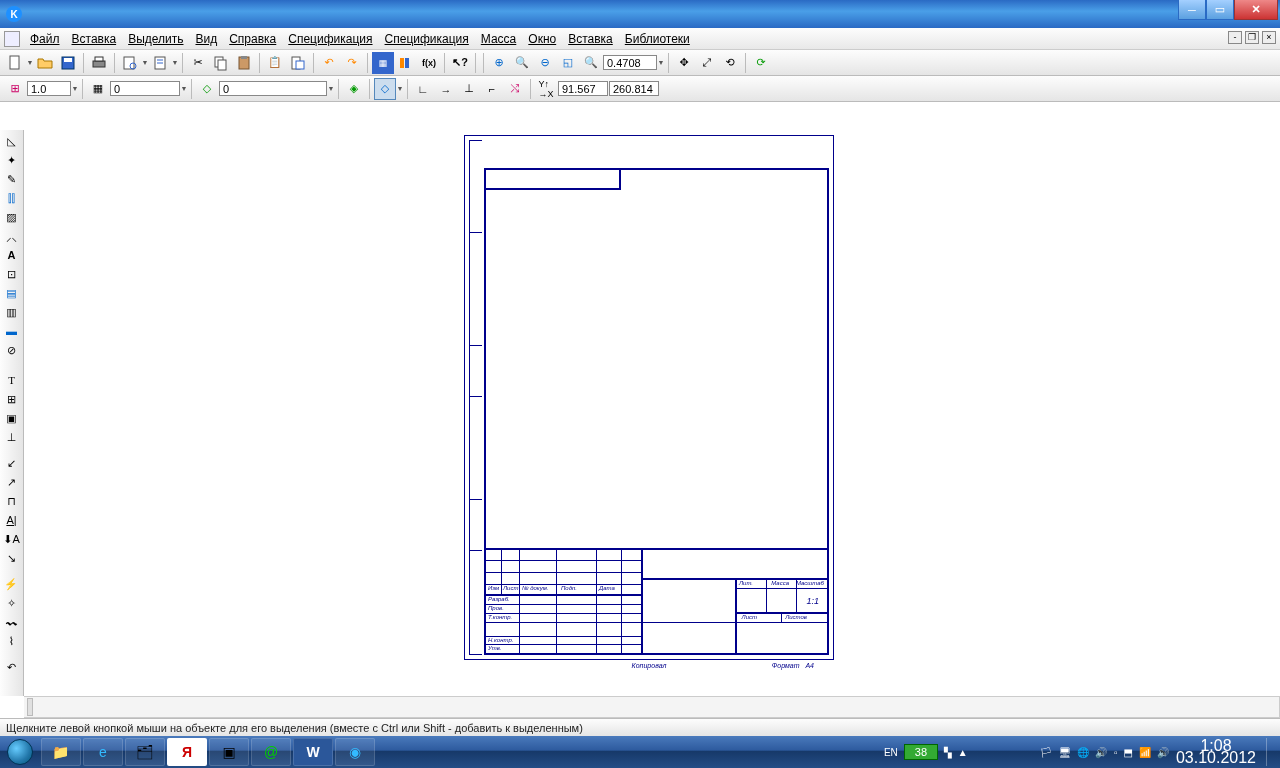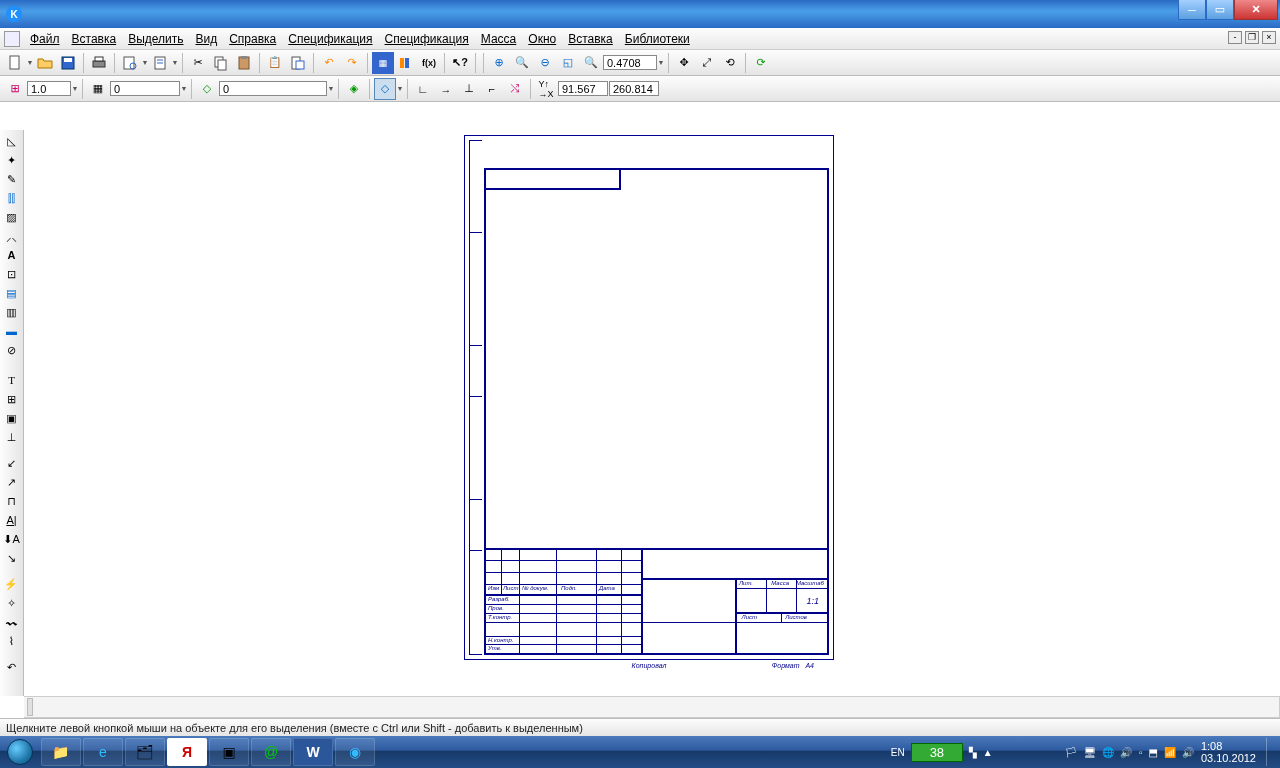--- a/index.html
+++ b/index.html
@@ -36,21 +36,21 @@
   .copied-text { position:absolute; bottom:-9px; left:50%; transform:translateX(-50%); font-size:7px; font-style:italic; color:#00008B; }
   .format-text { position:absolute; bottom:-9px; right:20px; font-size:7px; font-style:italic; color:#00008B; }
   .property-bar { position:absolute; left:24px; right:0; bottom:50px; height:22px; background:#f4f4f4; border:1px solid #ccc; border-left:none; display:flex; align-items:center; }
   .prop-handle { width:6px; height:18px; border:1px solid #bbb; background:#e0e0e0; margin:0 3px; }
   .statusbar { position:absolute; left:0; right:0; bottom:32px; height:18px; background:linear-gradient(to bottom,#fdfdfd,#e5e5e5); border-top:1px solid #bbb; display:flex; align-items:center; padding-left:6px; font-size:11px; color:#222; }
   .taskbar { position:absolute; left:0; right:0; bottom:0; height:32px; background:linear-gradient(to bottom,#4a7abc 0%,#2d5a9e 45%,#163868 46%,#244d86 100%); display:flex; align-items:center; }
   .start-btn { width:40px; height:32px; display:flex; align-items:center; justify-content:center; }
   .start-orb { width:26px; height:26px; border-radius:50%; background:radial-gradient(circle at 35% 35%, #6cf 0%, #27a 60%, #057 100%); border:1px solid #035; }
   .task-item { width:40px; height:28px; margin:0 1px; background:rgba(255,255,255,0.08); border:1px solid rgba(255,255,255,0.15); border-radius:2px; display:flex; align-items:center; justify-content:center; font-size:14px; }
   .tray { margin-left:auto; display:flex; align-items:center; color:#fff; padding-right:6px; gap:6px; font-size:10px; }
-  .tray-time { text-align:left; line-height:12px; font-size:11px; }
+  .tray-time { text-align:center; line-height:12px; font-size:16px; }
   .tb-text { position:absolute; font-size:6px; font-style:italic; color:#00008B; white-space:nowrap; }
   svg.icon { width:16px; height:16px; }
 </style>
 </head>
 <body>
 
 <div class="titlebar">
   <div class="app-icon">K</div>
   <div class="winbtns">
     <div class="winbtn">─</div>
@@ -317,21 +317,21 @@
   <div class="task-item">📁</div>
   <div class="task-item" style="color:#3bf">e</div>
   <div class="task-item">🗂</div>
   <div class="task-item" style="background:#fff;color:#c00;font-weight:bold">Я</div>
   <div class="task-item">▣</div>
   <div class="task-item" style="color:#0c0">@</div>
   <div class="task-item" style="background:#2b579a;color:#fff;font-weight:bold">W</div>
   <div class="task-item" style="color:#3bf">◉</div>
   <div class="tray">
     <span>EN</span>
-    <span style="background:#3a3;padding:1px 18px;border:1px solid #060;font-size:13px">38</span>
+    <span style="background:#3a3;padding:1px 10px;border:1px solid #060;font-size:11px">38</span>
     <span>▚</span>
     <span>▲</span>
     <span style="width:60px"></span>
     <span>🏳</span>
     <span>🖥</span>
     <span>🌐</span>
     <span>🔊</span>
     <span>▫</span>
     <span>⬒</span>
     <span>📶</span>

